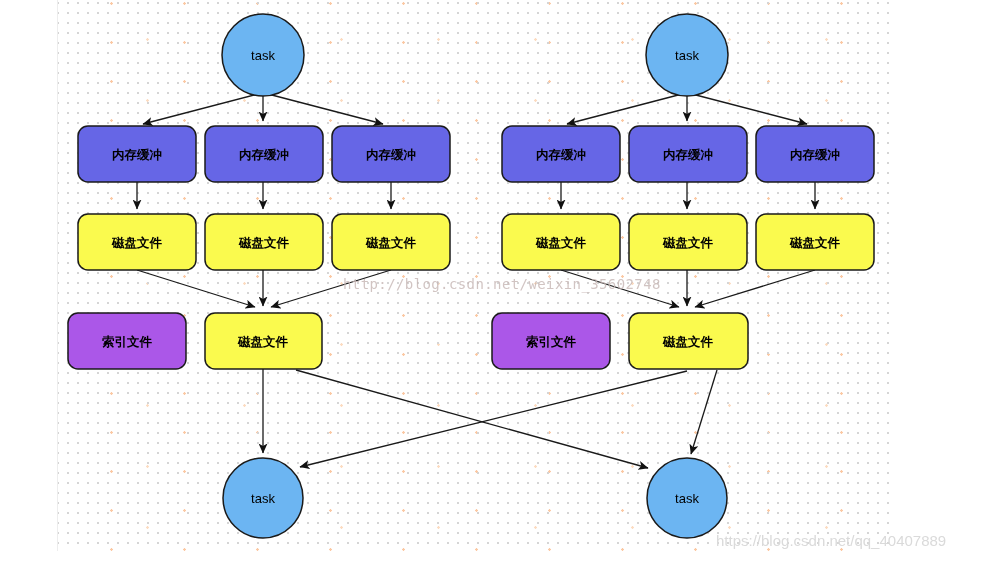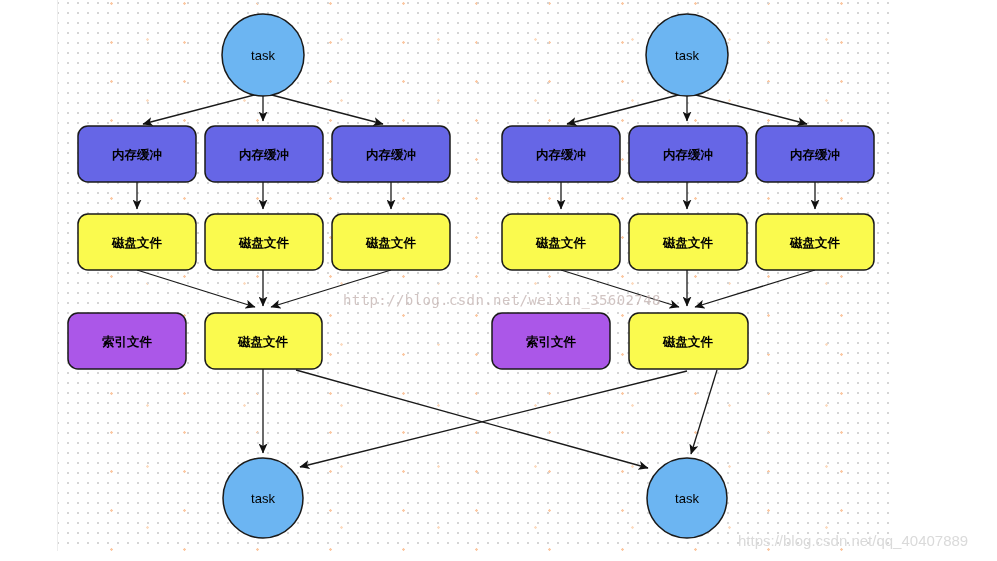--- a/index.html
+++ b/index.html
@@ -16,26 +16,26 @@
       radial-gradient(circle,#d4d4d4 0.7px,rgba(0,0,0,0) 1.1px),
       radial-gradient(circle,rgba(248,156,88,0.55) 1px,rgba(0,0,0,0) 1.5px),
       radial-gradient(circle,rgba(248,166,98,0.4) 1px,rgba(0,0,0,0) 1.5px);
     background-size:10px 10px,73px 39px,97px 61px;
     background-position:5px 8px,17px 23px,41px 9px;
   }
   svg{position:absolute;left:0;top:0;}
   .node-label{font-family:"DejaVu Sans","Liberation Sans",sans-serif;font-size:12.5px;font-weight:700;fill:#000;}
   .task-label{font-family:"Liberation Sans","DejaVu Sans",sans-serif;font-size:13px;font-weight:400;fill:#000;}
   .wm-center{
-    position:absolute;left:343px;top:292px;
+    position:absolute;left:343px;top:276px;
     font-family:"DejaVu Sans Mono","Liberation Mono",monospace;
     font-size:14px;color:#c6b6b4;opacity:.8;letter-spacing:.4px;white-space:nowrap;
   }
   .wm-br{
-    position:absolute;left:738px;top:532px;
+    position:absolute;left:716px;top:532px;
     font-family:"Liberation Sans","DejaVu Sans",sans-serif;
     font-size:15px;color:#dadada;white-space:nowrap;
   }
 </style>
 </head>
 <body>
 
 <div class="canvas">
   <div class="dot-grid"></div>
 

